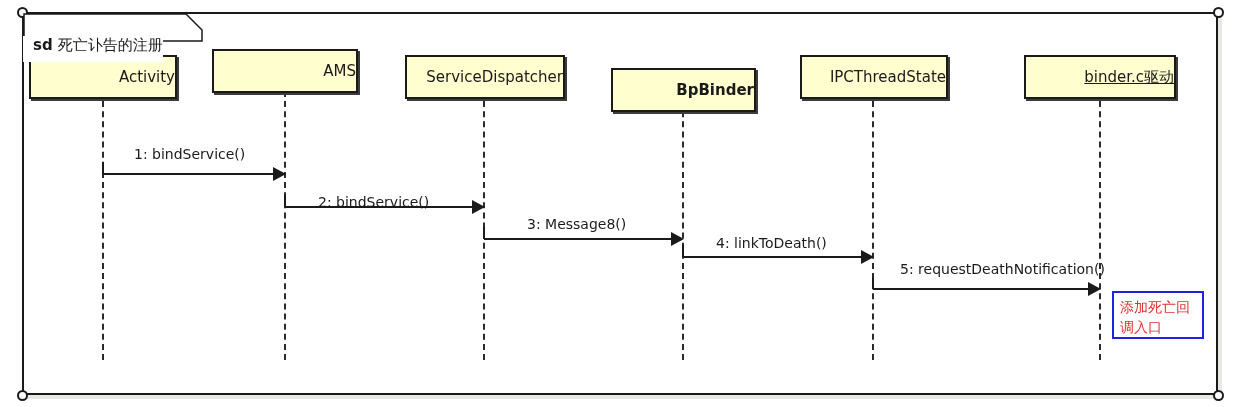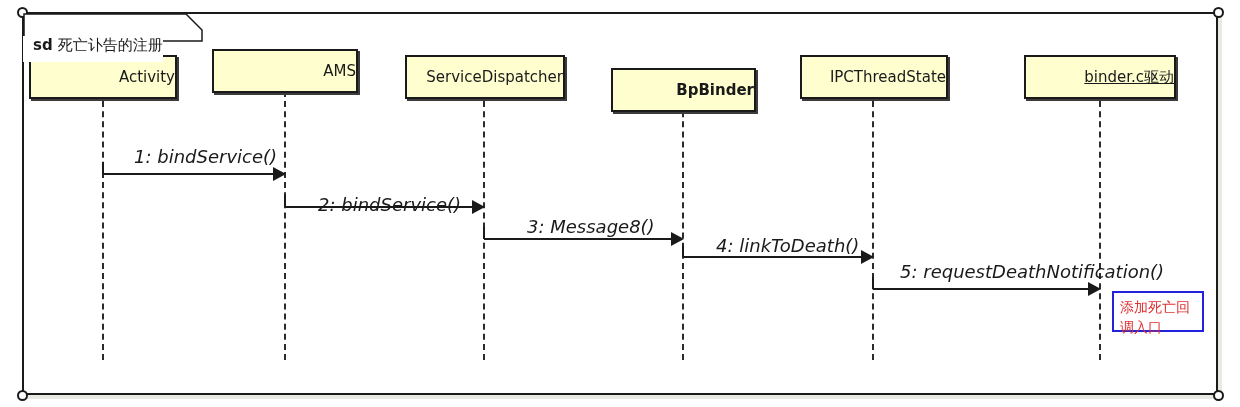--- a/index.html
+++ b/index.html
@@ -118,25 +118,24 @@
     position: absolute;
     width: 0;
     height: 0;
     border-top: 7px solid transparent;
     border-bottom: 7px solid transparent;
     border-left: 13px solid #1a1a1a;
     z-index: 3;
   }
   .msg-label {
     position: absolute;
-    font-size: 18px;
+    font-size: 14px;
     color: #1a1a1a;
     white-space: nowrap;
     z-index: 3;
-    font-style: italic;
   }
   
   .note-box {
     position: absolute;
     background: #ffffff;
     border: 2px solid #2222dd;
     box-sizing: border-box;
     color: #e03030;
     font-size: 14px;
     line-height: 20px;
@@ -203,19 +202,19 @@
       <div class="msg-head" style="left: 671px; top: 232px;"></div>
       <div class="msg-label" style="left: 527px; top: 216px;">3: Message8()</div>
       <div class="msg-tail" style="left: 682px; top: 245px; height: 12px;"></div>
       <div class="msg-line" style="left: 683px; top: 256px; width: 180px;"></div>
       <div class="msg-head" style="left: 861px; top: 250px;"></div>
       <div class="msg-label" style="left: 716px; top: 235px;">4: linkToDeath()</div>
       <div class="msg-tail" style="left: 872px; top: 277px; height: 12px;"></div>
       <div class="msg-line" style="left: 873px; top: 288px; width: 217px;"></div>
       <div class="msg-head" style="left: 1088px; top: 282px;"></div>
       <div class="msg-label" style="left: 900px; top: 261px;">5: requestDeathNotification()</div>
-      <div class="note-box" style="left: 1112px; top: 291px; width: 92px; height: 41px;">
+      <div class="note-box" style="left: 1112px; top: 291px; width: 92px; height: 48px;">
         <div>添加死亡回</div>
         <div>调入口</div>
       </div>
     </div>
 
 </div>
 
 </body></html>

